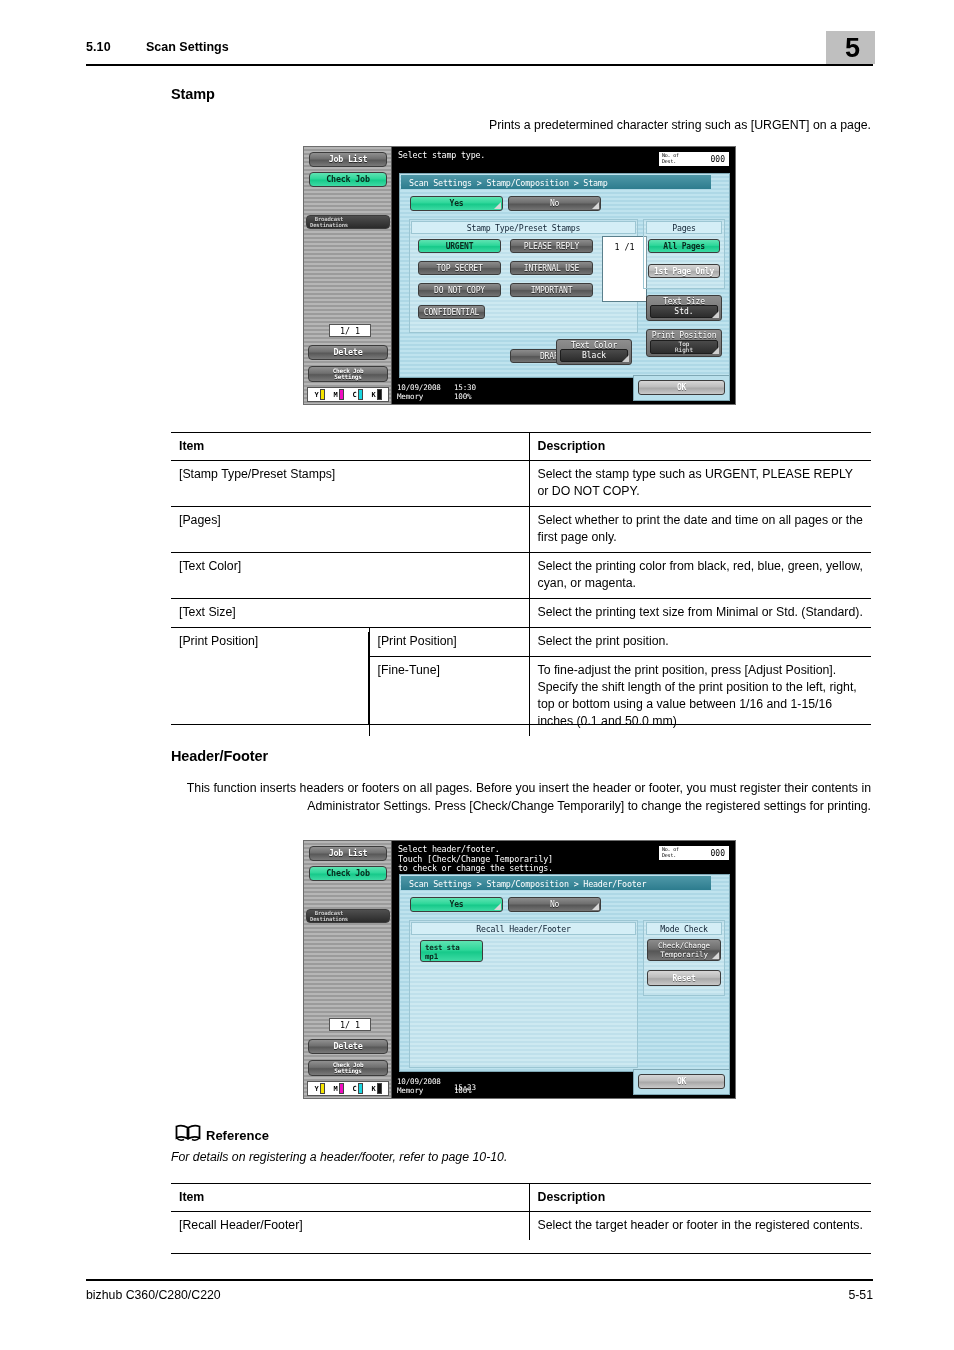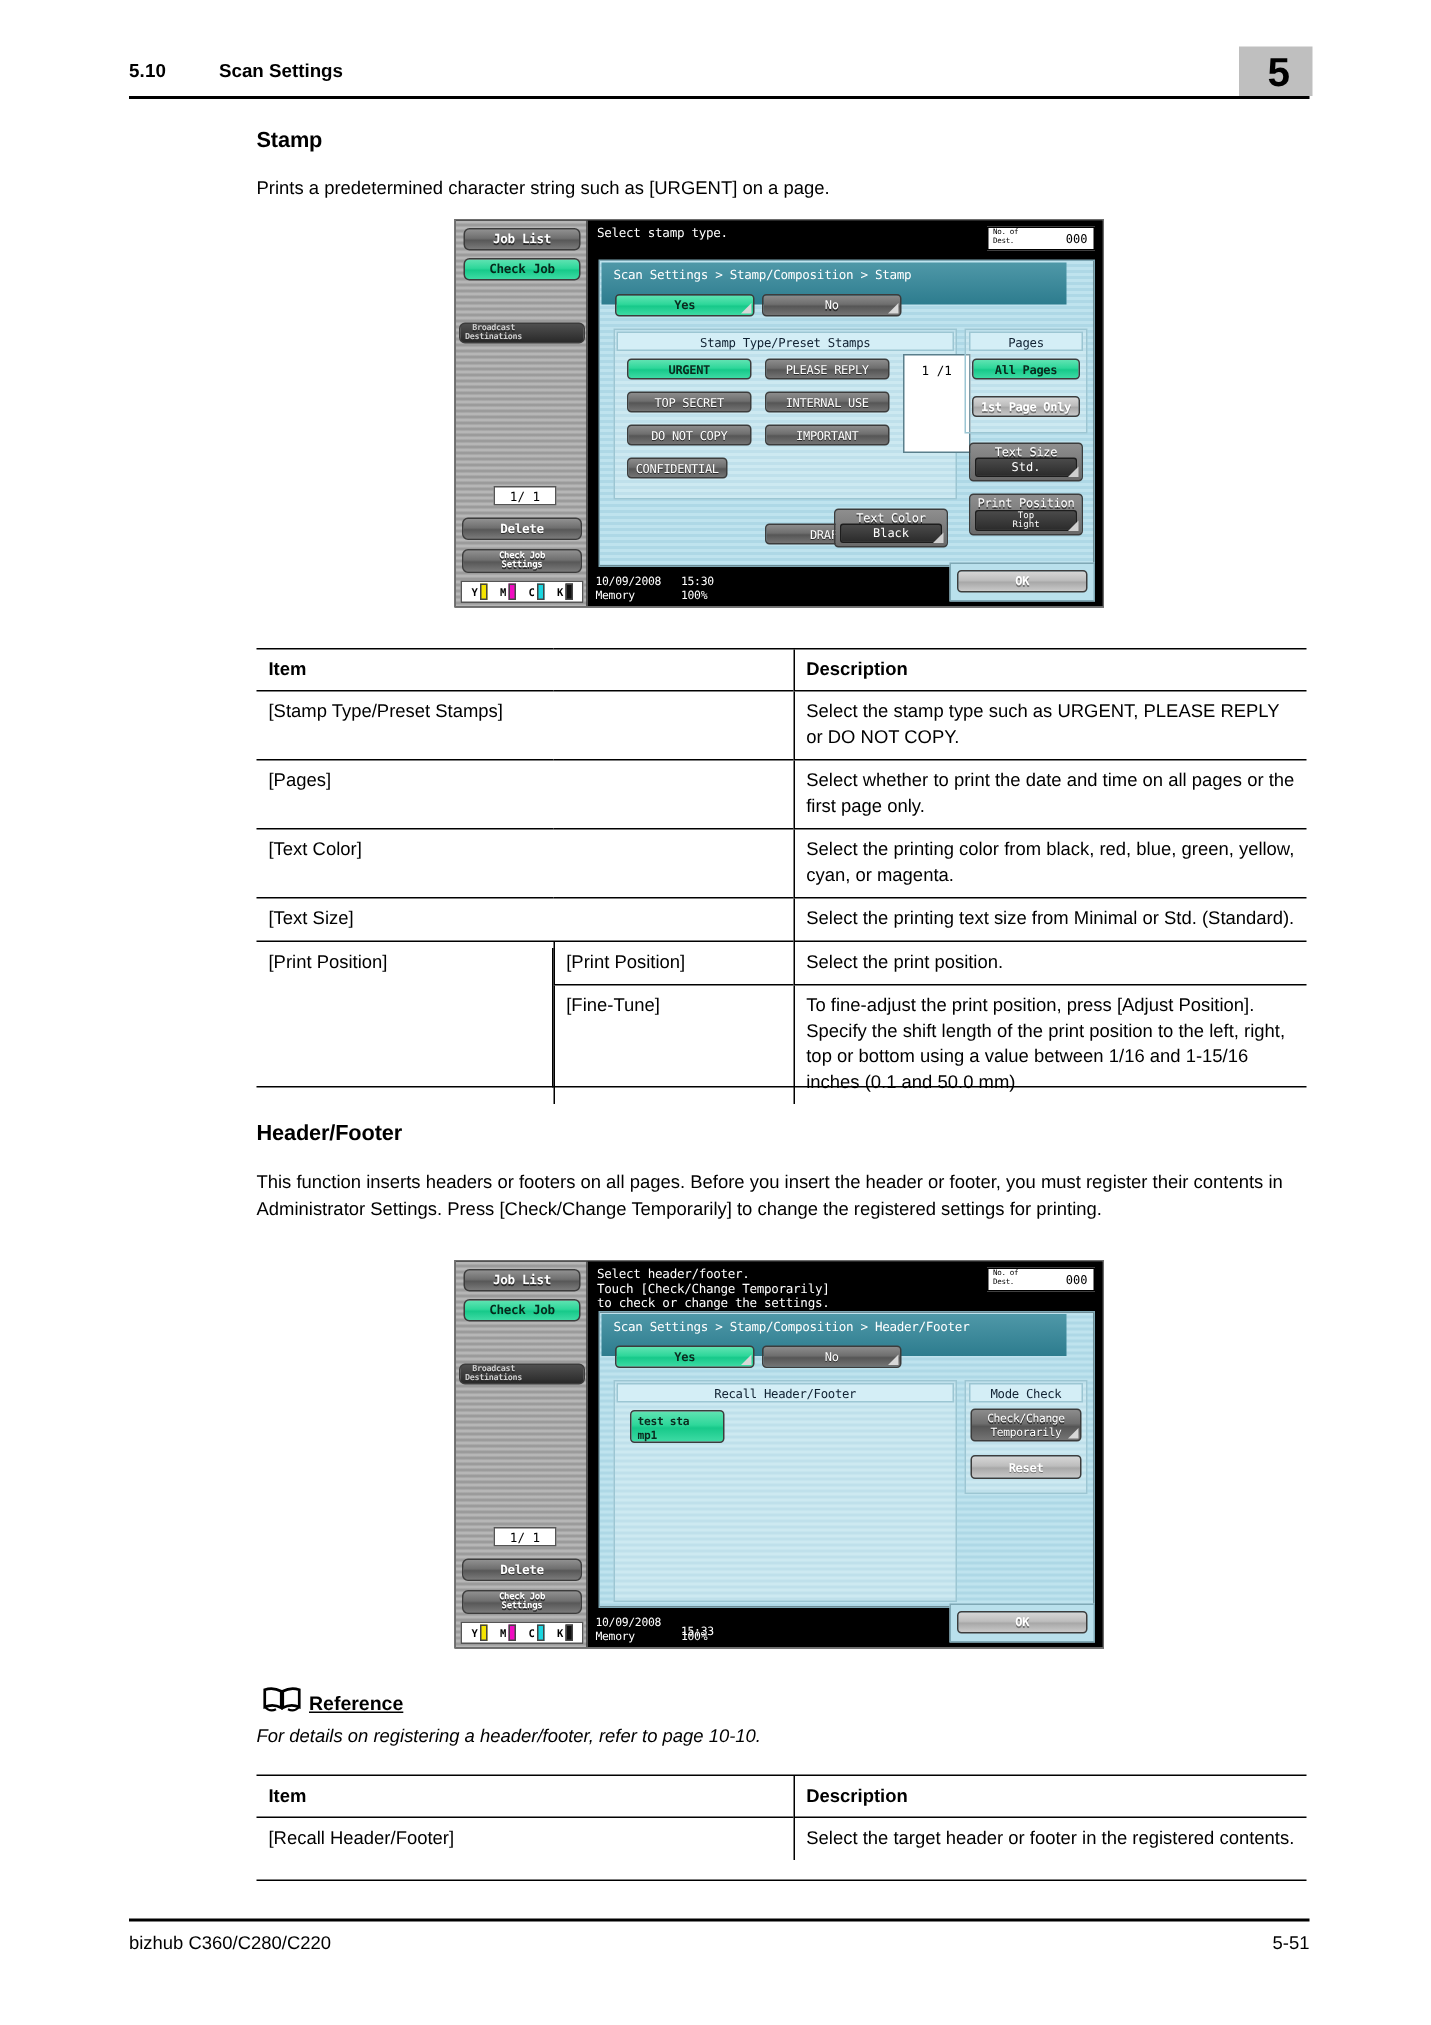--- a/index.html
+++ b/index.html
@@ -59,20 +59,21 @@
   .sec-title {
     position: absolute;
     font-size: 14.5px;
     font-weight: bold;
     letter-spacing: -0.1px;
   }
   .body-para {
     position: absolute;
     font-size: 12.3px;
     line-height: 17.6px;
+    text-align: right;
   }
 
   
   .device-shot {
     position: absolute;
     background: #000000;
     border: 1px solid #6d6d6d;
     box-sizing: border-box;
     font-family: "DejaVu Sans Mono", monospace;
     overflow: hidden;
@@ -130,21 +131,21 @@
     position: absolute;
     background: linear-gradient(to bottom,
       #bfe3ee 0px, #bfe3ee 2px, #aed8e6 2px, #aed8e6 4px);
     background-size: 100% 4px;
     border: 1px solid #7fa8b5;
     box-sizing: border-box;
   }
   .ds-breadcrumb {
     position: absolute;
     left: 1px; top: 1px;
-    right: 18px; height: 28px;
+    right: 18px; height: 14px;
     background: linear-gradient(to bottom, #4f98a8, #2d7c8e);
     color: #ffffff;
     font-size: 8.4px;
     line-height: 16px;
     padding-left: 8px;
     box-sizing: border-box;
     letter-spacing: -0.2px;
   }
 
   
@@ -352,21 +353,20 @@
   .rule-top td, .rule-top th { border-top: 1.6px solid #000; }
   .rule-thin td { border-top: 1px solid #000; }
   .cell-vline { border-left: 1px solid #000; }
   .cell-vline-heavy { border-left: 1.3px solid #000; }
 
   
   .ref-title {
     position: absolute;
     font-size: 13px;
     font-weight: bold;
-    text-decoration: underline;
   }
   .ref-icon {
     position: absolute;
   }
   .ref-text {
     position: absolute;
     font-size: 12.3px;
     font-style: italic;
   }
 

